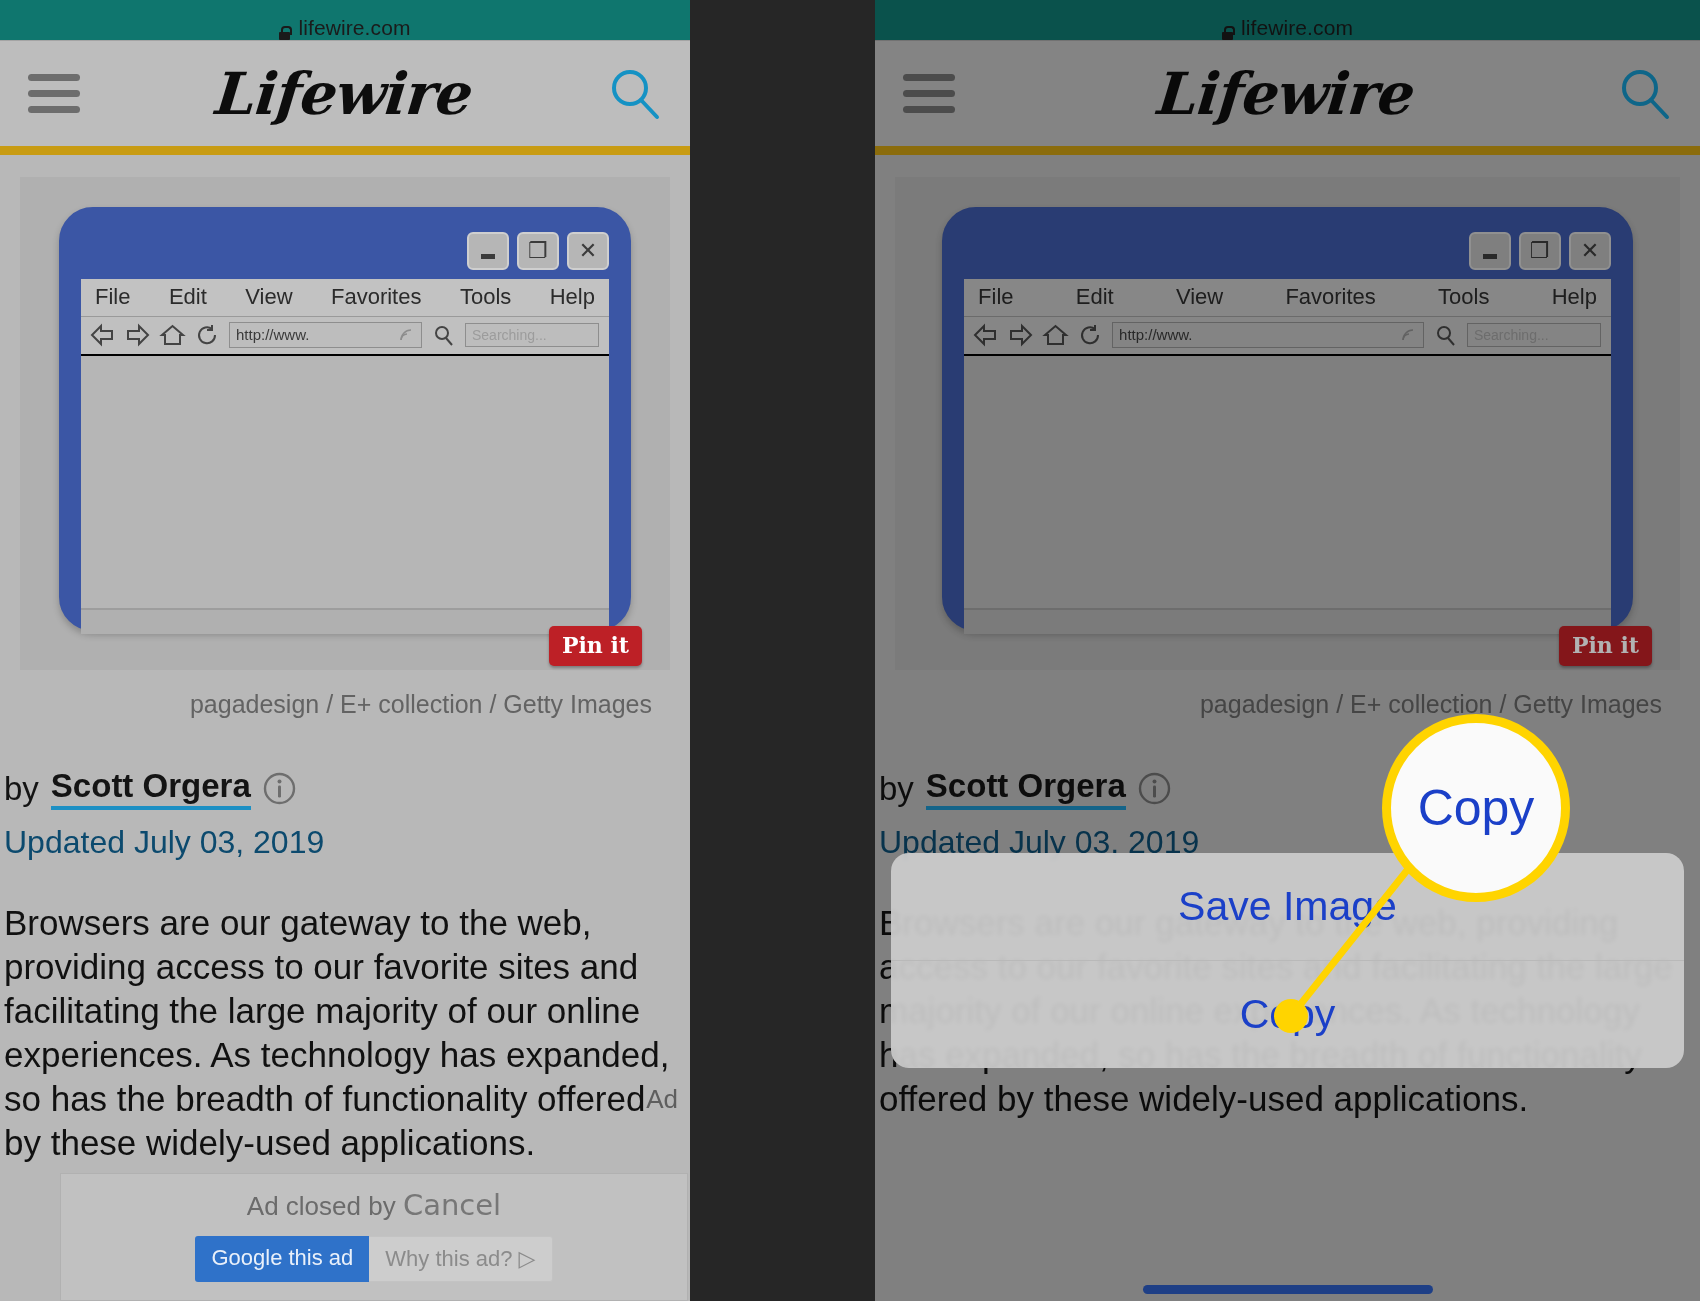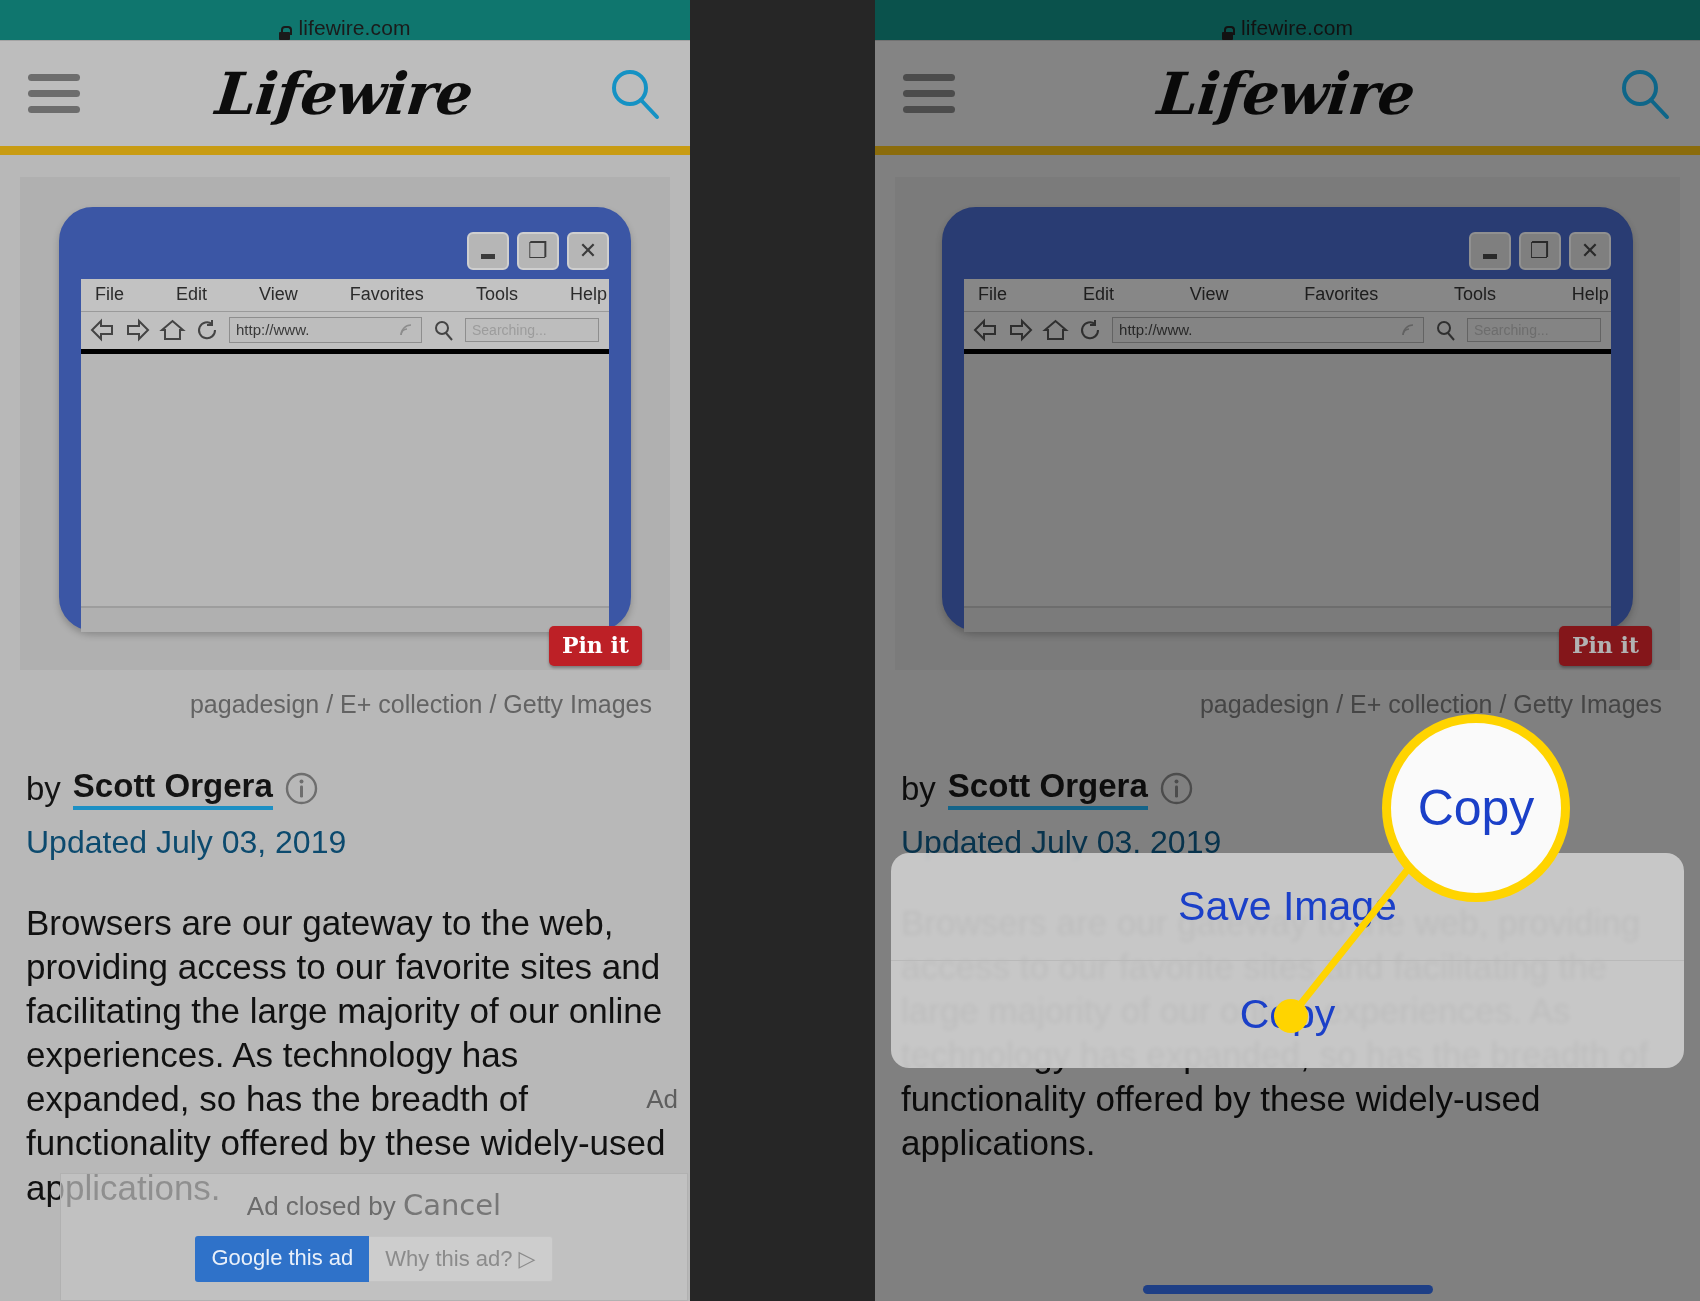--- a/index.html
+++ b/index.html
@@ -174,31 +174,31 @@
     line-height: 1;
     font-family: "DejaVu Sans", sans-serif;
   }
   .winbtn .bar { width: 14px; height: 5px; background: #3b3b3b; margin-top: 12px; }
   .menubar {
     display: flex;
     align-items: center;
     justify-content: space-between;
     background: #c2c2c2;
     border-bottom: 1px solid #9a9a9a;
-    padding: 5px 2px 6px 14px;
-    font-size: 18px;
+    padding: 5px 14px 6px 14px;
+    font-size: 22px;
     color: #2b2b2b;
   }
   .toolbar {
     display: flex;
     align-items: center;
     gap: 8px;
     background: #c0c0c0;
     padding: 5px 10px 6px 8px;
-    border-bottom: 5px solid #000000;
+    border-bottom: 2px solid #000000;
   }
   .navico { width: 27px; height: 24px; flex: 0 0 auto; }
   .addr {
     flex: 1 1 auto;
     height: 24px;
     background: #bdbdbd;
     border: 1px solid #8e8e8e;
     display: flex;
     align-items: center;
     padding: 0 6px;
@@ -242,21 +242,21 @@
     z-index: 5;
   }
   .figcaption {
     text-align: right;
     font-size: 25px;
     color: #636363;
     padding: 20px 18px 0 0;
   }
 
   
-  .article { padding: 48px 18px 0 18px; margin-left: 8px; }
+  .article { padding: 48px 18px 0 4px; }
   .byline {
     display: flex;
     align-items: center;
     gap: 12px;
     font-size: 33px;
     color: #141414;
   }
   .byline .author {
     font-weight: 700;
     border-bottom: 4px solid #1d90c4;

